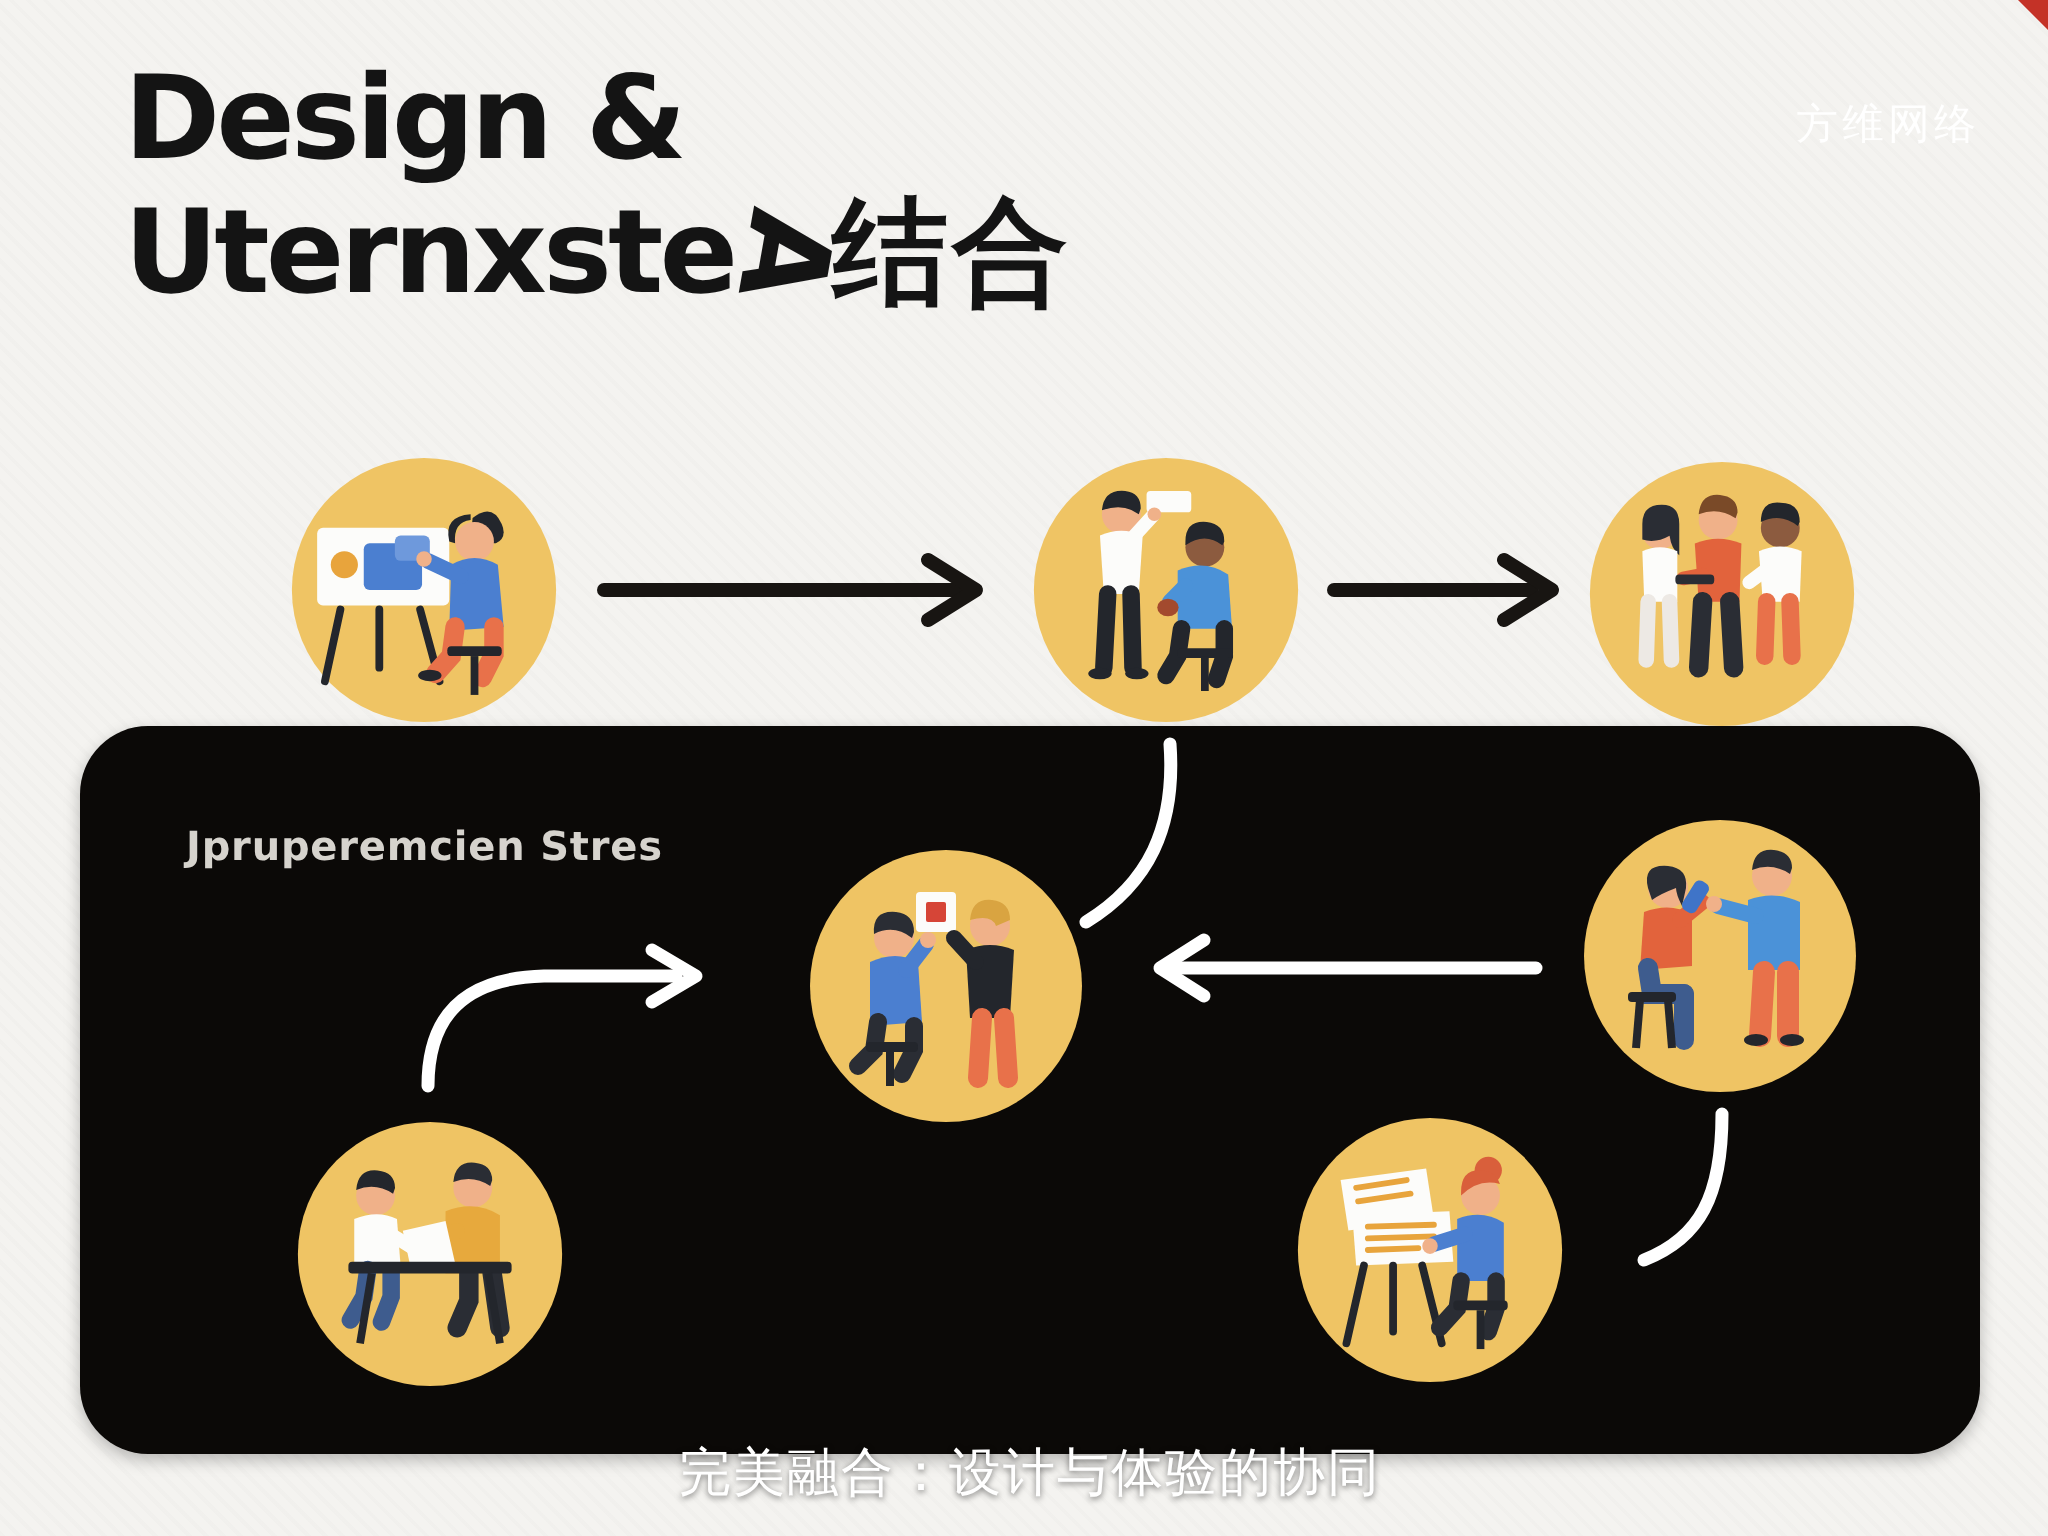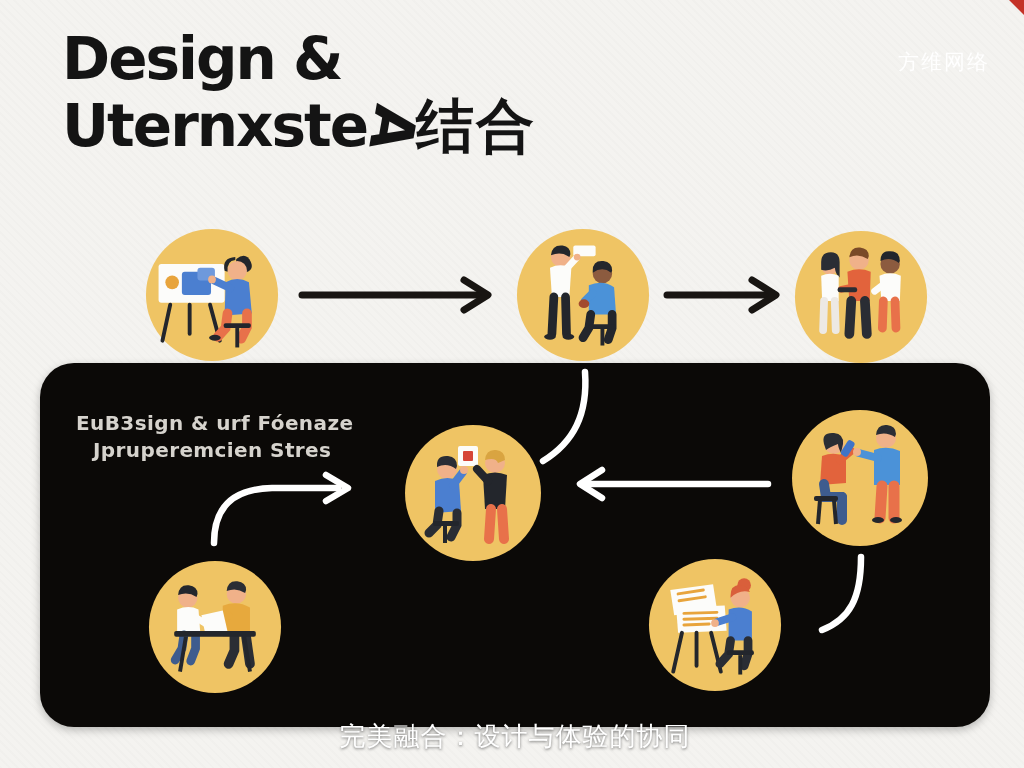--- a/index.html
+++ b/index.html
@@ -257,19 +257,18 @@
       <path d="M88 62 L72 67" stroke="#4B7FD0" stroke-width="8" stroke-linecap="round" fill="none"></path>
       <circle cx="70" cy="68" r="4" fill="#F0B189"></circle>
       <path d="M86 86 l-2 14 -9 10" stroke="#2A2D34" stroke-width="9" fill="none" stroke-linecap="round"></path>
       <path d="M104 86 l0 14 -4 12" stroke="#2A2D34" stroke-width="9" fill="none" stroke-linecap="round"></path>
       <rect x="82" y="96" width="28" height="5" rx="2" fill="#23262C"></rect>
       <line x1="96" y1="101" x2="96" y2="121" stroke="#23262C" stroke-width="4"></line>
     </svg>
   </div>
 
   <div class="panel-label">
-    <div class="l1">EuB3sign &amp; urf Fóenaze</div>
     <div class="l2">Jpruperemcien Stres</div>
   </div>
 
   <div class="caption">完美融合：设计与体验的协同</div>
 
 </div>
 
 </body></html>

